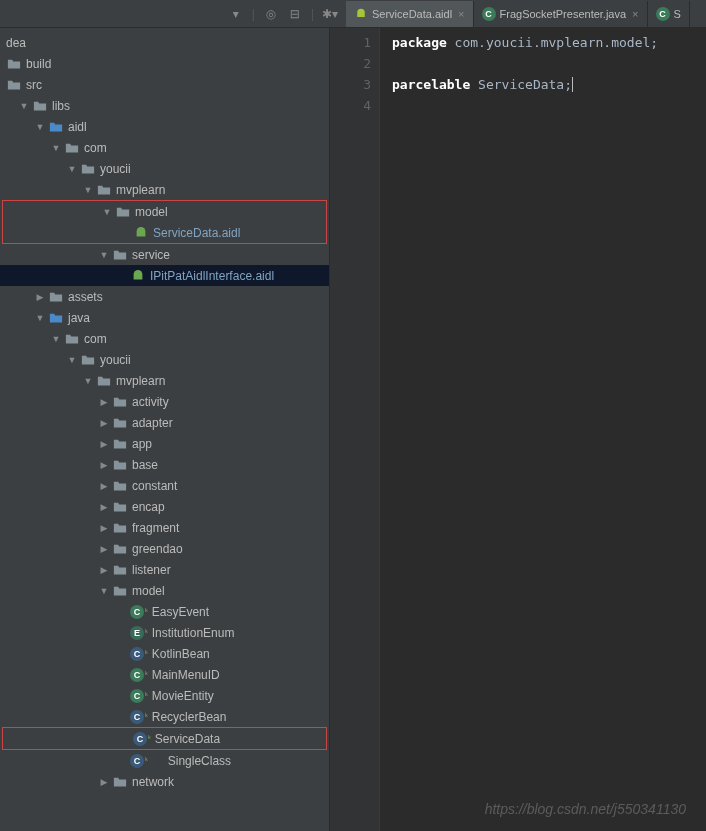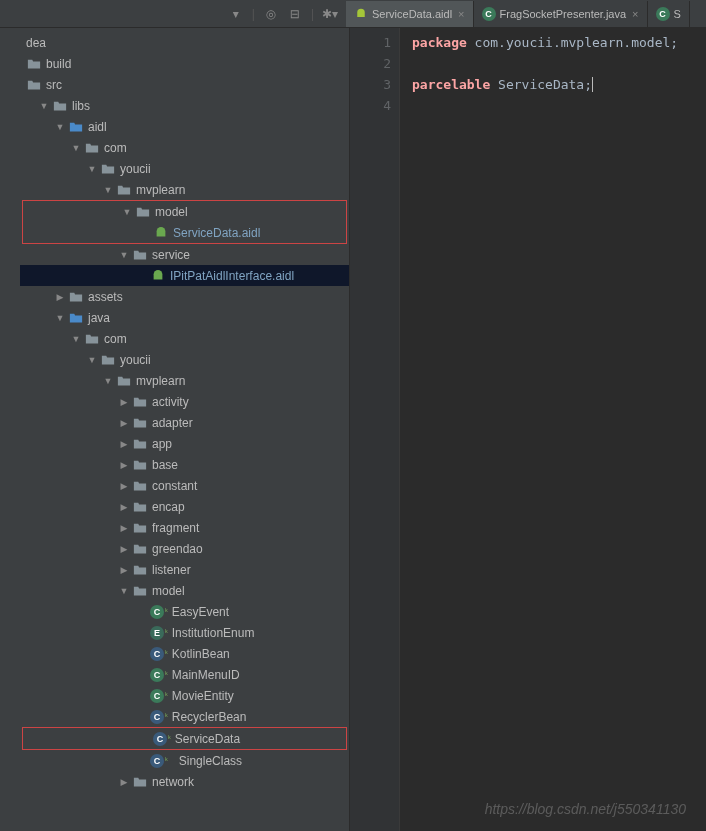--- a/index.html
+++ b/index.html
@@ -60,21 +60,20 @@
       background: #3c3f41;
     }
     .tab-close {
       color: #888;
       margin-left: 2px;
     }
     .main-area {
       display: flex;
       flex: 1;
       overflow: hidden;
-      padding-left: 20px;
     }
     .sidebar {
       width: 330px;
       background: #3c3f41;
       overflow-y: auto;
       border-right: 1px solid #2b2b2b;
     }
     .tree {
       padding: 4px 0;
     }
@@ -145,21 +144,21 @@
       border-right: 1px solid #3a3a3a;
     }
     .code {
       flex: 1;
       padding: 4px 0 0 12px;
       line-height: 21px;
       color: #a9b7c6;
       white-space: pre;
     }
     .comment { color: #808080; }
-    .keyword { color: #fca5a5; font-weight: bold; }
+    .keyword { color: #ffffff; font-weight: bold; }
     .cursor {
       border-right: 1px solid #bbbbbb;
     }
     .watermark {
       position: absolute;
       bottom: 14px;
       right: 20px;
       color: rgba(180,180,180,0.35);
       font-size: 14px;
       font-style: italic;
@@ -484,21 +483,21 @@
       <div class="highlighted-box">
         <div class="tree-item indent-8">
           <span class="class-icon p">C</span>
             <span class="sub-icon">ᵏ</span>
           <span class="tree-label" style="margin-left:4px">ServiceData</span>
         </div>
       </div>
       <div class="tree-item indent-8">
         <span class="class-icon p">C</span>
           <span class="sub-icon">ᵏ</span>
-        <span class="tree-label" style="margin-left:11px">SingleClass</span>
+        <span class="tree-label" style="margin-left:20px">SingleClass</span>
       </div>
       <div class="tree-item indent-6">
         <span class="tree-arrow">▶</span>
         <span class="tree-icon folder-icon">
             <svg width="14" height="14" viewBox="0 0 16 16">
               <path d="M1 3h5l1 2h8v8H1z"></path>
             </svg>
           </span>
         <span class="tree-label">network</span>
       </div>

